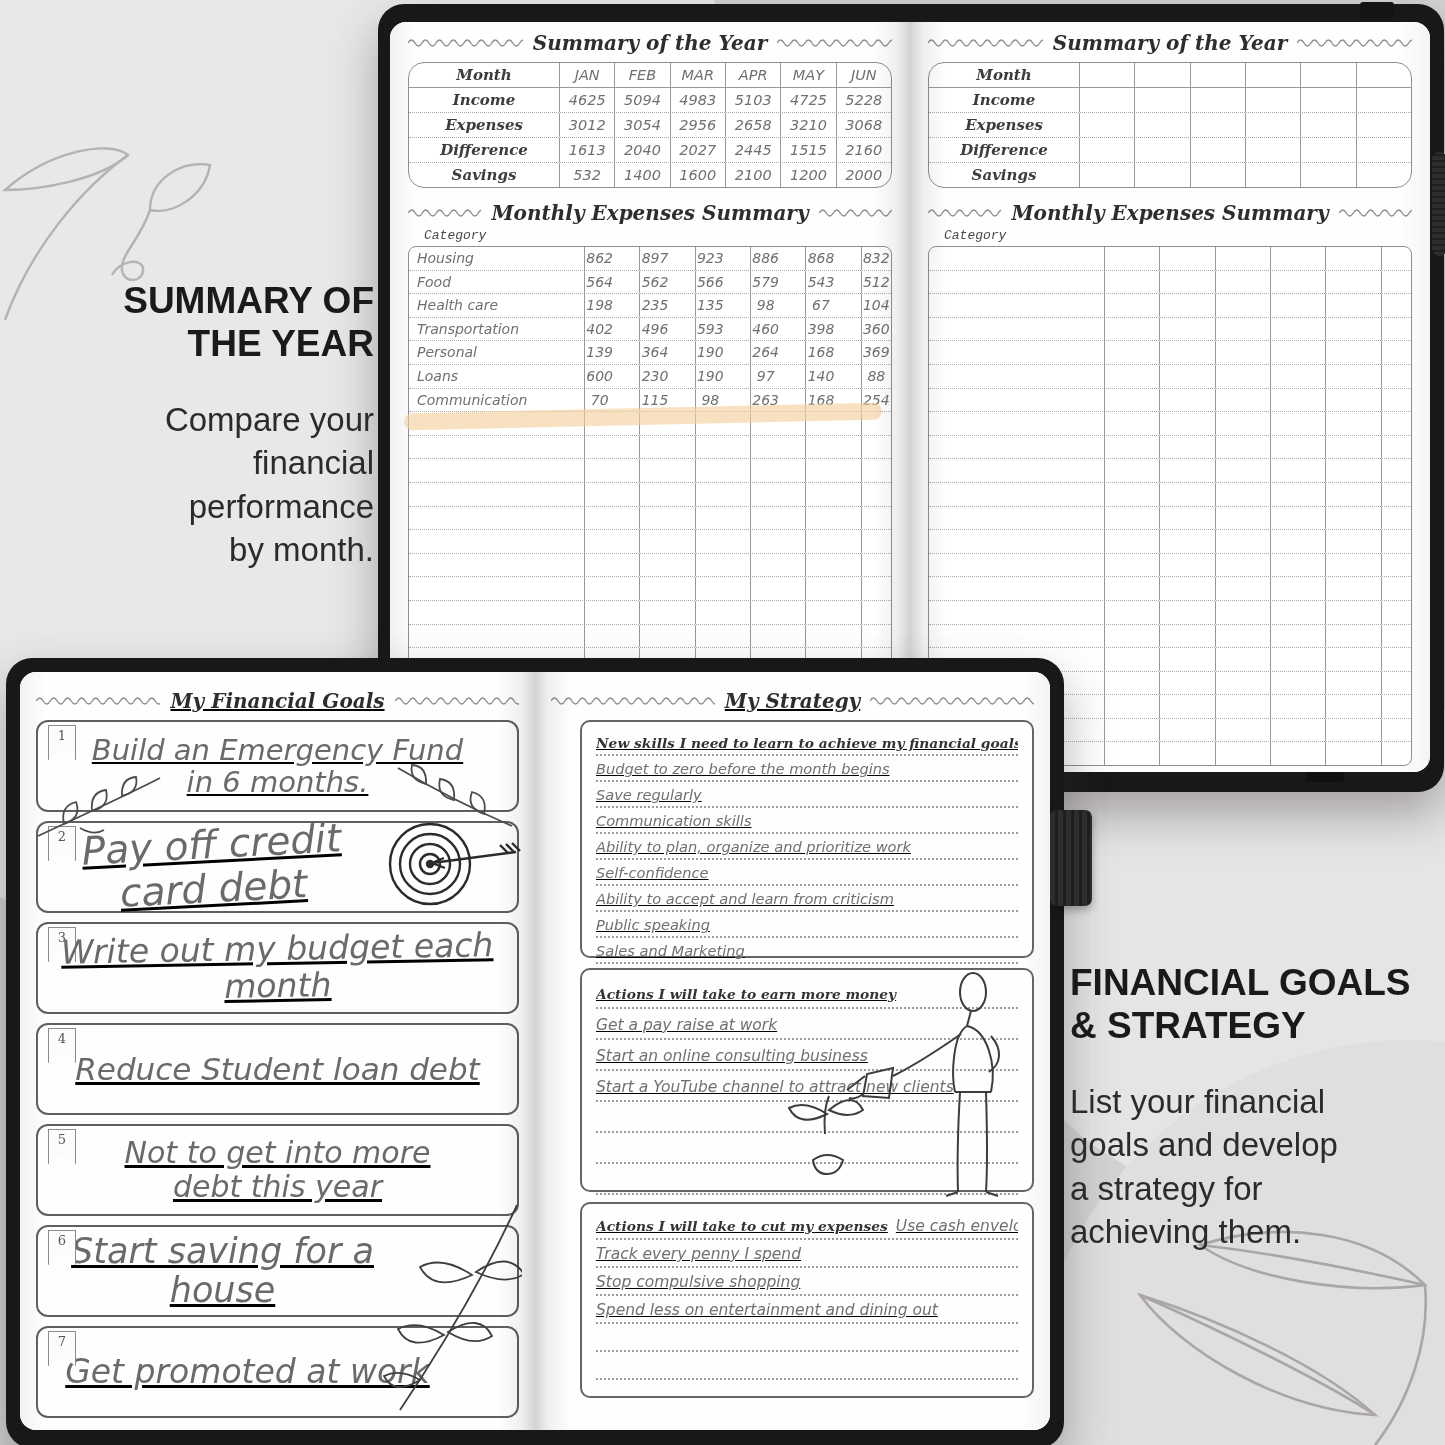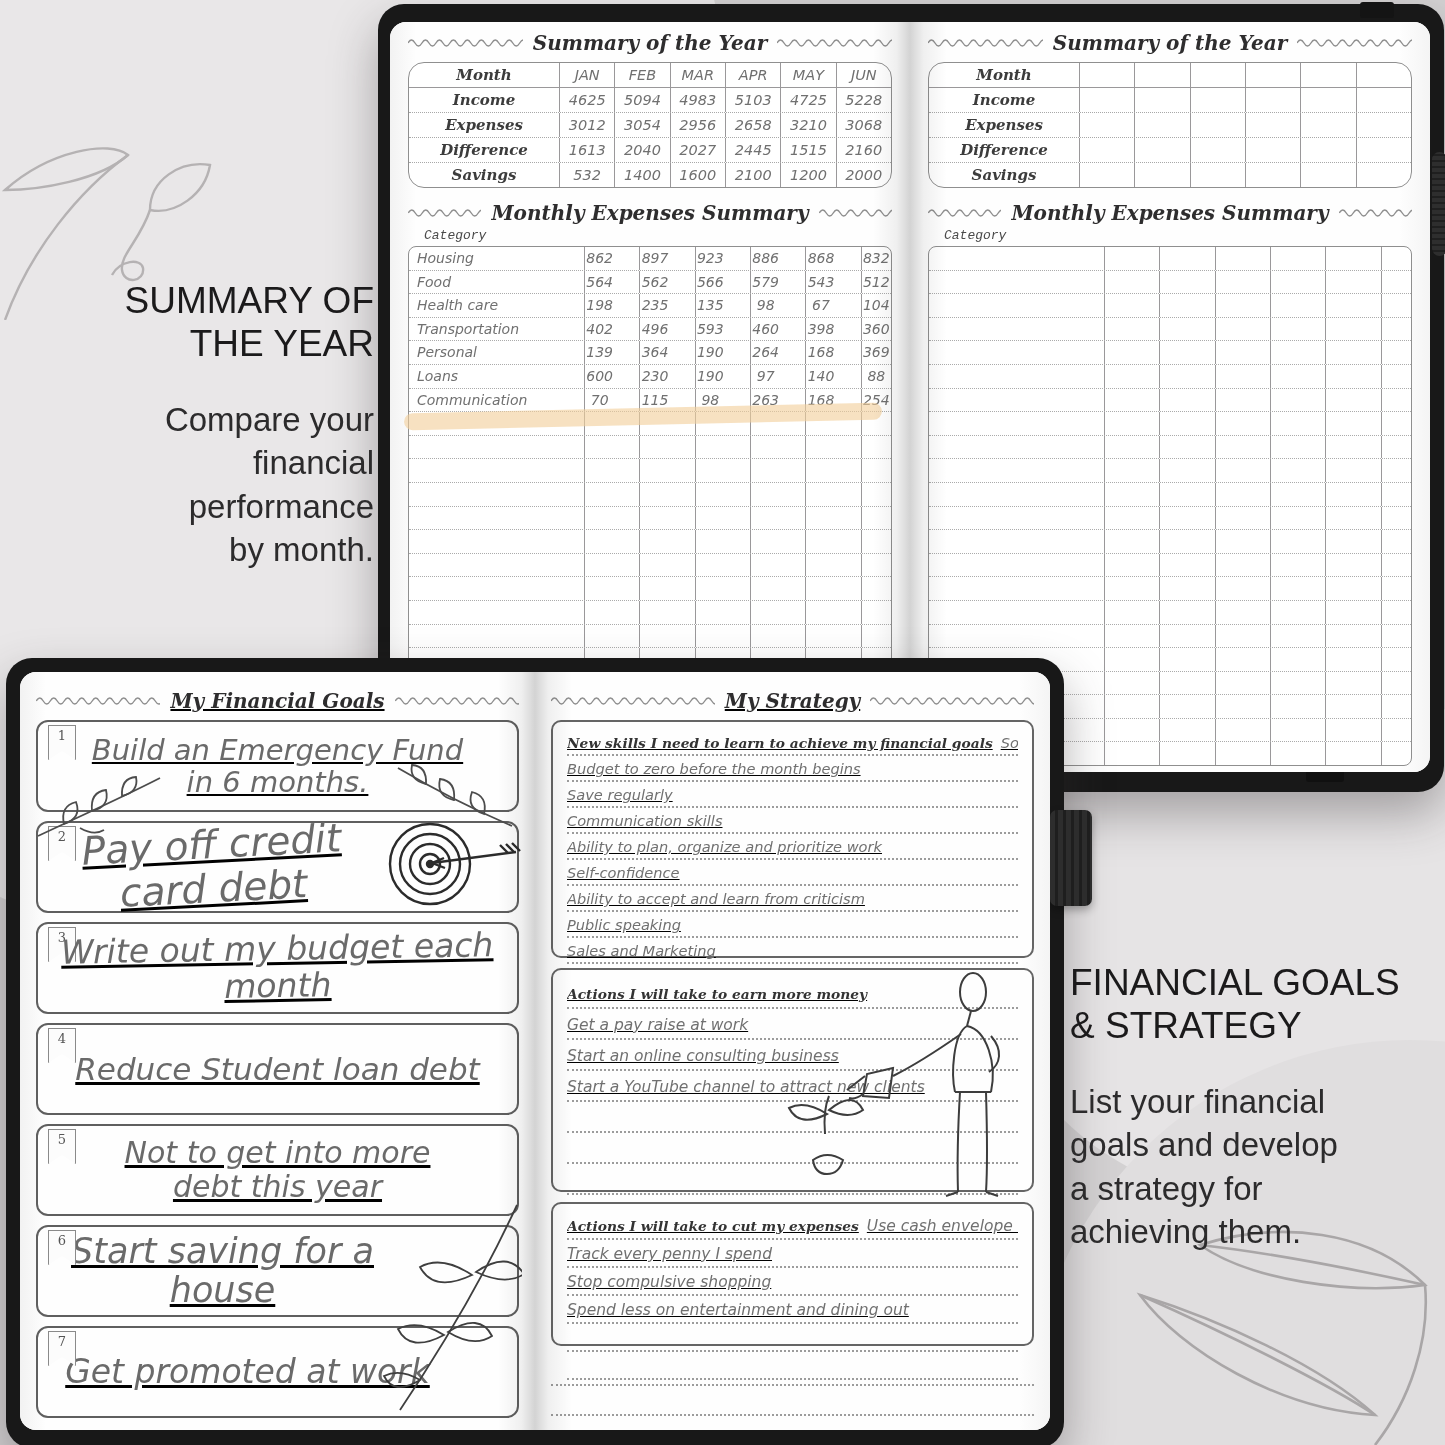--- a/index.html
+++ b/index.html
@@ -8,21 +8,21 @@
 
   
   .blob{position:absolute;border-radius:50%;}
   .blob.b1{left:-260px;top:-380px;width:980px;height:1320px;background:#e9e7e8;transform:rotate(16deg);}
   .blob.b2{left:980px;top:640px;width:560px;height:560px;background:#e6e4e5;}
   .blob.b3{left:1030px;top:1040px;width:760px;height:760px;background:#e0dedf;}
   .bg-leaf{position:absolute;pointer-events:none;}
 
   
   .side-note{position:absolute;color:#1f1e1f;z-index:6;white-space:pre-line;}
-  .side-note h2{margin:0;font-size:37px;line-height:1.16;font-weight:normal;color:#1b1a1b;white-space:pre-line;}
+  .side-note h2{margin:0;font-size:37px;line-height:1.16;font-weight:bold;color:#1b1a1b;white-space:pre-line;}
   .side-note p{margin:14px 0 0 0;font-size:33px;line-height:1.32;font-weight:500;color:#2c2b2c;white-space:pre-line;}
   .side-note.left{left:60px;top:262px;width:314px;text-align:right;}
   .side-note.right{left:1070px;top:944px;width:372px;text-align:left;}
 
   
   .notebook{position:absolute;background:#181818;border-radius:26px;box-shadow:0 22px 48px rgba(55,50,52,.38);}
   .notebook.top{left:378px;top:4px;width:1066px;height:788px;z-index:2;}
   .notebook.bottom{left:6px;top:658px;width:1058px;height:790px;z-index:4;}
   .pages{position:absolute;background:#fdfdfd;border-radius:16px;display:flex;overflow:hidden;}
   .notebook.top .pages{left:12px;top:18px;right:14px;bottom:20px;}
@@ -81,26 +81,26 @@
   .goal-text{text-align:center;font-size:29px;line-height:1.12;white-space:pre-line;color:#6a6a6a;}
   .goal-box.g2 .goal-text{font-size:39px;transform:rotate(-3deg);margin-right:130px;}
   .goal-box.g3 .goal-text{font-size:33px;transform:rotate(-1deg);}
   .goal-box.g4 .goal-text{font-size:31px;}
   .goal-box.g5 .goal-text{font-size:30px;}
   .goal-box.g6 .goal-text{font-size:35px;margin-right:110px;}
   .goal-box.g7 .goal-text{font-size:33px;margin-right:60px;}
   .decor{position:absolute;pointer-events:none;}
 
   
-  #strategy-list{display:flex;flex-direction:column;gap:10px;margin-top:2px;}
+  #strategy-list{display:flex;flex-direction:column;gap:10px;margin-top:2px;margin-left:29px;}
   .strat-box{border:2px solid #656565;border-radius:10px;background:#fefefe;padding:8px 14px 6px 14px;box-sizing:border-box;position:relative;}
   .sline{border-bottom:2px dotted #9c9c9c;font-size:15.5px;white-space:nowrap;overflow:hidden;}
   .strat-box.s1{height:238px;} .s1 .sline{height:24px;line-height:26px;font-size:14.6px;}
   .strat-box.s2{height:224px;} .s2 .sline{height:29px;line-height:32px;}
-  .strat-box.s3{height:144px;} .s3 .sline{height:26px;line-height:29px;}
+  .strat-box.s3{height:196px;} .s3 .sline{height:26px;line-height:29px;}
   .sline.first{display:flex;align-items:baseline;gap:8px;}
   .sline.first .printed{font-size:13.8px;white-space:nowrap;}
   .sline.first .inline{white-space:nowrap;}
   #loose-lines{margin-top:10px;}
   #loose-lines .sline{height:28px;}
 </style>
 </head>
 <body>
 
 <div id="stage">

